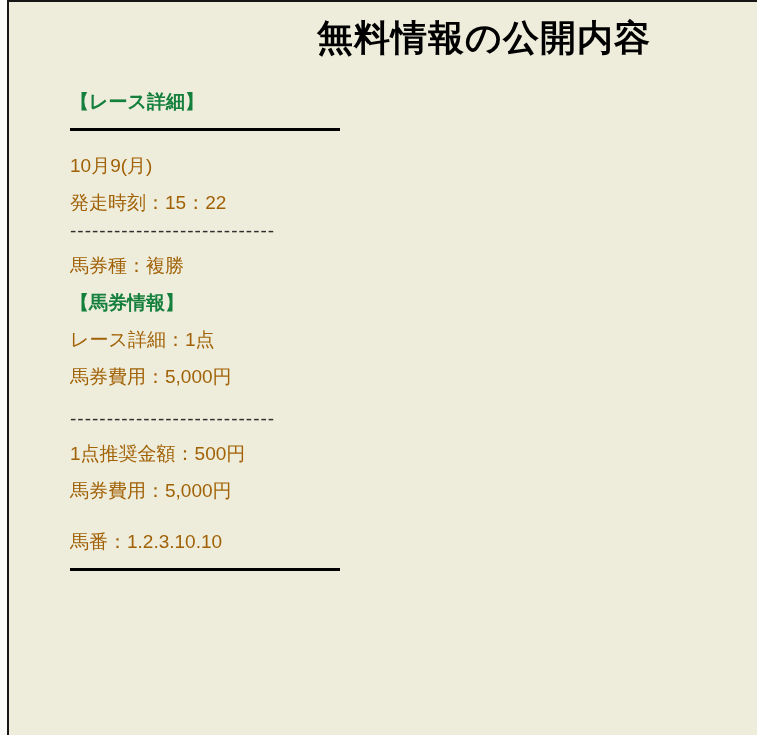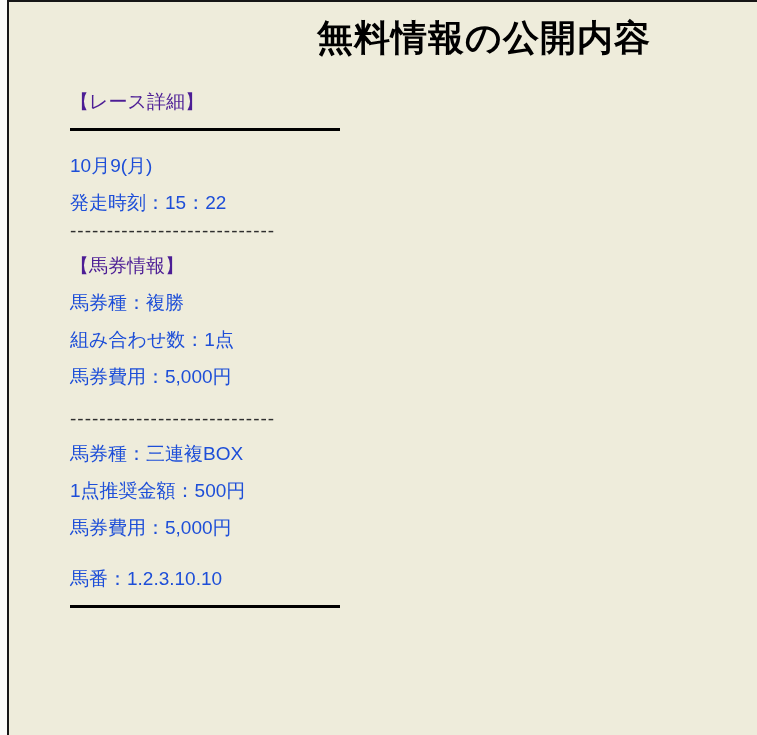--- a/index.html
+++ b/index.html
@@ -36,25 +36,26 @@
     color: #000000;
   }
   .content {
     margin: 23px 0 0 61px;
     width: 620px;
   }
   .row {
     height: 37px;
     line-height: 37px;
     font-size: 19px;
-    color: #1d4ed8;
+    color: #a16207;
     white-space: nowrap;
   }
   .row.label {
-    color: #4c1d95;
+    color: #15803d;
+    font-weight: bold;
   }
   .row.dashed {
     height: 26px;
     line-height: 20px;
     letter-spacing: 1px;
     color: #2e2e2e;
   }
   .solid {
     width: 270px;
     height: 3px;
@@ -69,26 +70,25 @@
 <body>
 
 <div class="panel">
   <h1 class="title">無料情報の公開内容</h1>
   <div class="content" id="content">
       <div class="row label">【レース詳細】</div>
       <div class="solid"></div>
       <div class="row text">10月9(月)</div>
       <div class="row text">発走時刻：15：22</div>
       <div class="row dashed">----------------------------</div>
+      <div class="row text">馬券種：複勝</div>
       <div class="row label">【馬券情報】</div>
-      <div class="row text">馬券種：複勝</div>
-      <div class="row text">組み合わせ数：1点</div>
+      <div class="row text">レース詳細：1点</div>
       <div class="row text">馬券費用：5,000円</div>
       <div class="gap"></div>
       <div class="row dashed">----------------------------</div>
-      <div class="row text">馬券種：三連複BOX</div>
       <div class="row text">1点推奨金額：500円</div>
       <div class="row text">馬券費用：5,000円</div>
       <div class="gap"></div>
       <div class="row text">馬番：1.2.3.10.10</div>
       <div class="solid"></div>
     </div>
 </div>
 
 </body></html>

